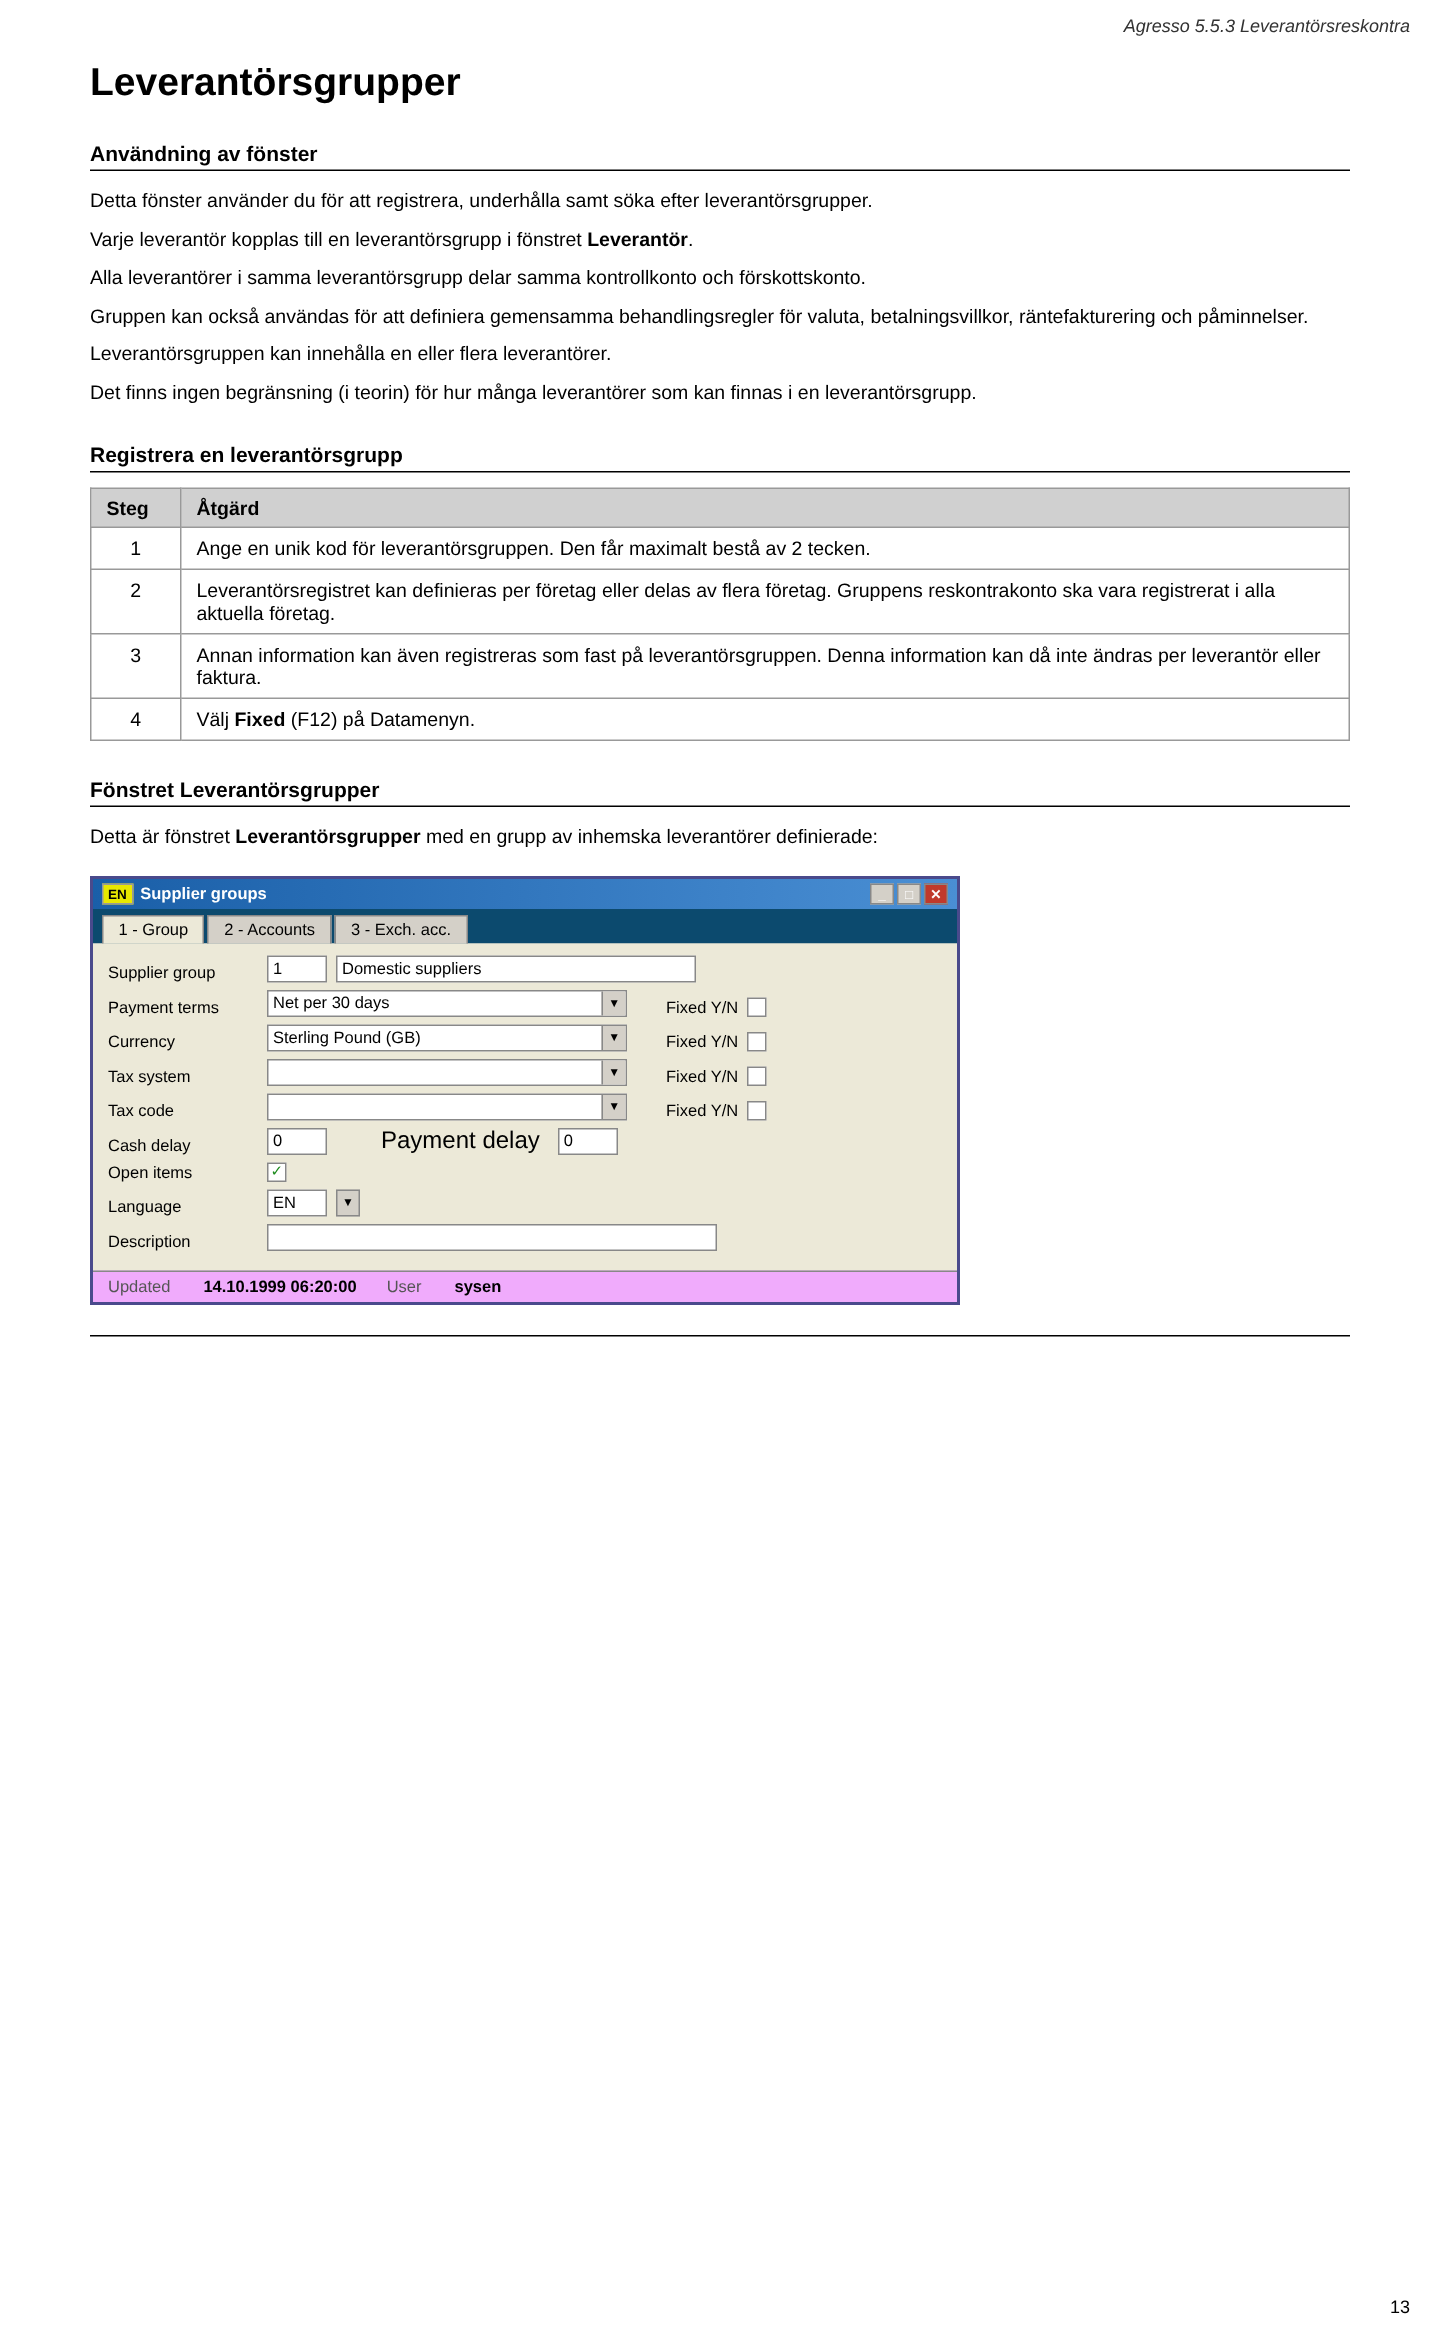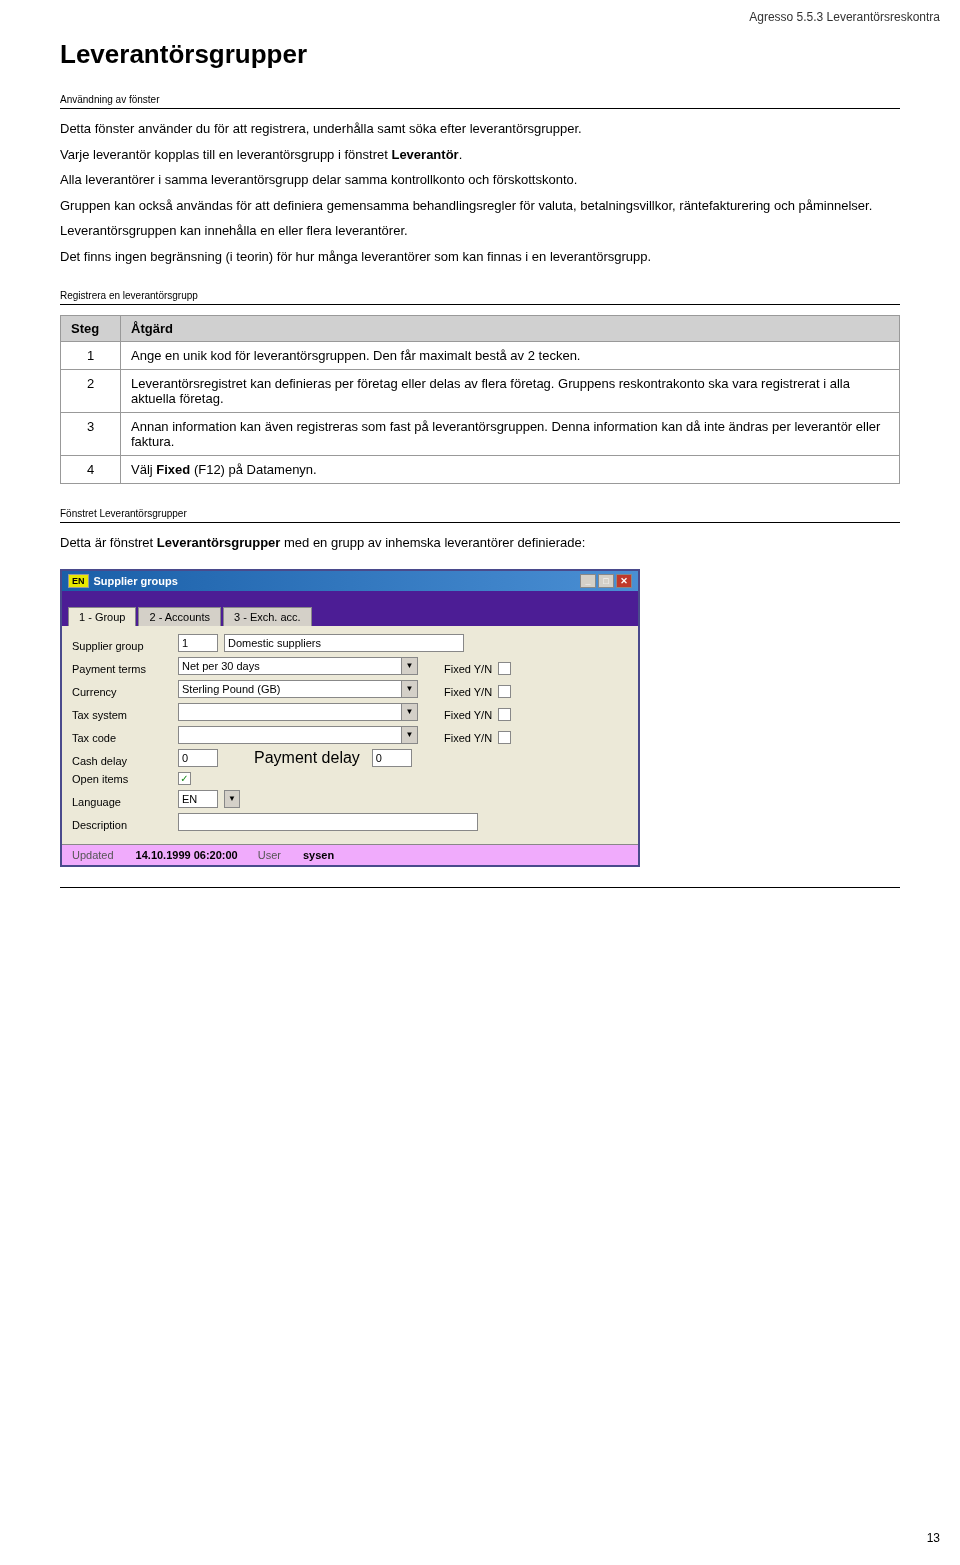--- a/index.html
+++ b/index.html
@@ -10,33 +10,34 @@
       color: #000000;
       width: 960px;
       min-height: 1565px;
       position: relative;
     }
     .page-header {
       text-align: right;
       padding: 10px 20px 5px 20px;
       font-size: 12px;
       color: #333;
+      font-style: italic;
     }
     .main-content {
       padding: 10px 60px 40px 60px;
     }
     .page-title {
       font-size: 26px;
       font-weight: bold;
       color: #000;
       margin-bottom: 18px;
     }
     .section-heading {
-      font-size: 10px;
-      font-weight: normal;
+      font-size: 14px;
+      font-weight: bold;
       color: #000;
       border-bottom: 1px solid #000;
       padding-bottom: 3px;
       margin-bottom: 10px;
       margin-top: 24px;
     }
     .body-text {
       font-size: 13px;
       line-height: 1.5;
       color: #000;
@@ -120,23 +121,23 @@
       font-size: 9px;
       font-weight: bold;
       cursor: pointer;
     }
     .btn-minimize { background: #d4d0c8; }
     .btn-maximize { background: #d4d0c8; }
     .btn-close { background: #c0392b; color: white; }
 
     .app-tabs {
       display: flex;
-      padding: 16px 6px 0 6px;
+      padding: 4px 6px 0 6px;
       gap: 2px;
-      background: #4c1d95;
+      background: #0c4a6e;
       text-align: right;
     }
     .app-tab {
       padding: 3px 10px;
       border: 1px solid #888;
       border-bottom: none;
       background: #d4d0c8;
       font-size: 11px;
       cursor: pointer;
     }

